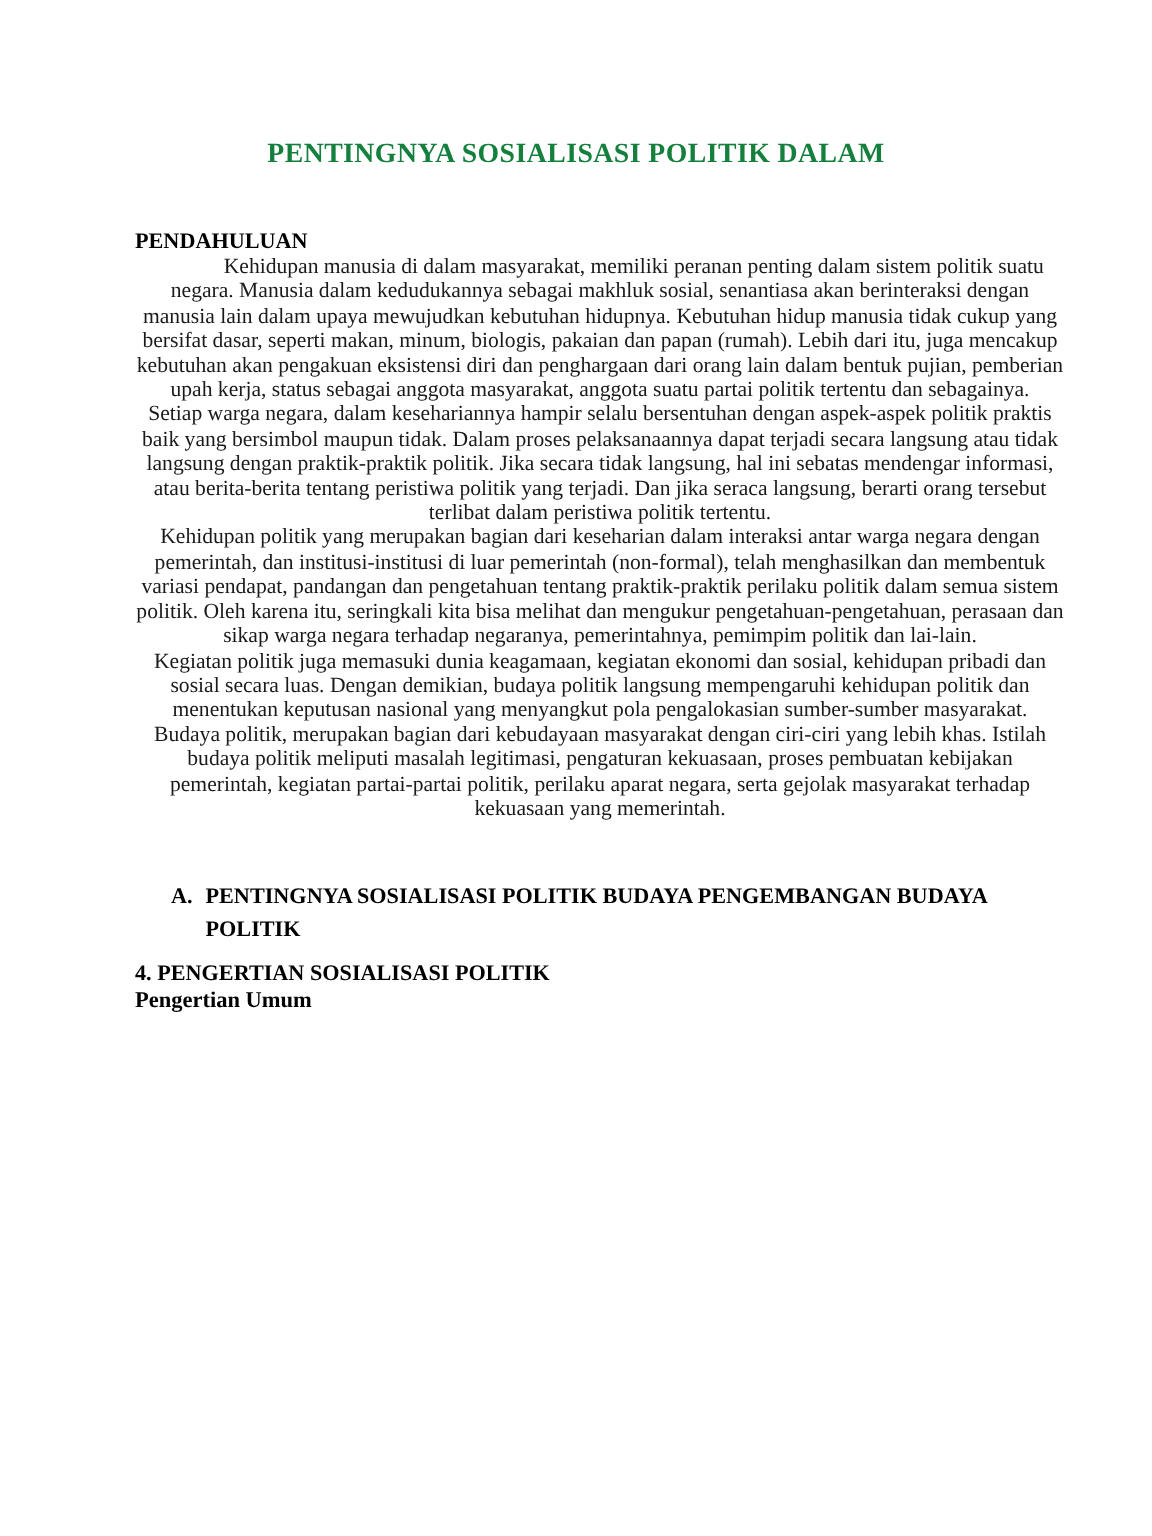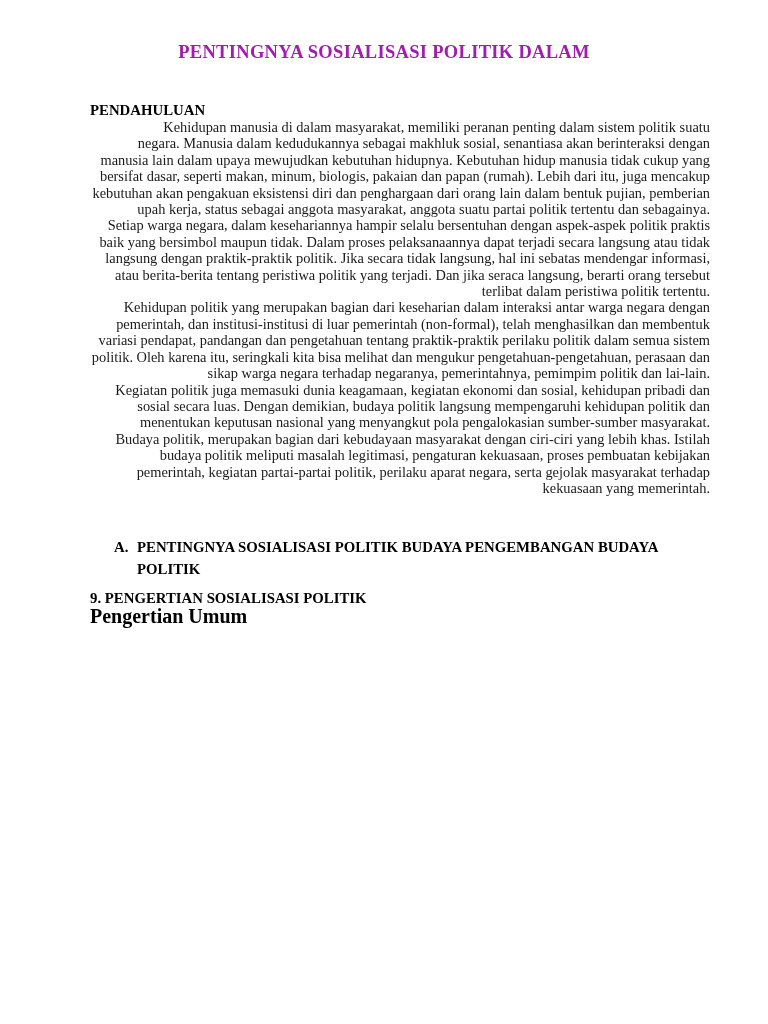--- a/index.html
+++ b/index.html
@@ -10,44 +10,44 @@
   .page {
     position: relative;
     width: 768px;
     height: 1024px;
     background: #ffffff;
     overflow: hidden;
     font-family: "Liberation Serif", "DejaVu Serif", serif;
     color: #1a1a1a;
   }
   .doc-title {
-    padding-top: 41px;
+    padding-top: 92px;
     text-align: center;
     font-weight: bold;
     font-size: 18.5px;
     line-height: 23px;
-    color: #a21caf;
+    color: #15803d;
     letter-spacing: 0.3px;
   }
   .content {
     margin-left: 90px;
     width: 620px;
     font-size: 14.4px;
     line-height: 16.4px;
   }
   .h-pendahuluan {
     font-size: 14.8px;
     font-weight: bold;
     margin: 37px 0 0 0;
     line-height: 18px;
     color: #000000;
   }
   .para {
     margin: 0;
-    text-align: right;
+    text-align: center;
   }
   .para.indent {
     text-indent: 45px;
   }
   .sec-a {
     display: flex;
     margin: 40px 0 0 24px;
     font-weight: bold;
     font-size: 14.8px;
     line-height: 22px;
@@ -61,21 +61,21 @@
     width: 585px;
   }
   .sub1-heading {
     font-size: 14.8px;
     font-weight: bold;
     margin: 9px 0 0 0;
     line-height: 19px;
     color: #000000;
   }
   .inline-heading {
-    font-size: 20px;
+    font-size: 15px;
     font-weight: bold;
     margin: 0;
     line-height: 16.4px;
     color: #000000;
   }
 </style>
 </head>
 <body>
 
 <div class="page">
@@ -96,20 +96,20 @@
 
     <p class="para">Kegiatan politik juga memasuki dunia keagamaan, kegiatan ekonomi dan sosial, kehidupan pribadi dan sosial secara luas. Dengan demikian, budaya politik langsung mempengaruhi kehidupan politik dan menentukan keputusan nasional yang menyangkut pola pengalokasian sumber-sumber masyarakat.</p>
 
     <p class="para">Budaya politik, merupakan bagian dari kebudayaan masyarakat dengan ciri-ciri yang lebih khas. Istilah budaya politik meliputi masalah legitimasi, pengaturan kekuasaan, proses pembuatan kebijakan pemerintah, kegiatan partai-partai politik, perilaku aparat negara, serta gejolak masyarakat terhadap kekuasaan yang memerintah.</p>
 
     <div class="sec-a">
       <span class="sec-a-label">A.</span>
       <span class="sec-a-title">PENTINGNYA SOSIALISASI POLITIK BUDAYA PENGEMBANGAN BUDAYA POLITIK</span>
     </div>
 
-    <h3 class="sub1-heading">9. PENGERTIAN SOSIALISASI POLITIK</h3>
+    <h3 class="sub1-heading">4. PENGERTIAN SOSIALISASI POLITIK</h3>
 
 
     <h4 class="inline-heading">Pengertian Umum</h4>
 
 
   </div>
 </div>
 
 </body></html>

